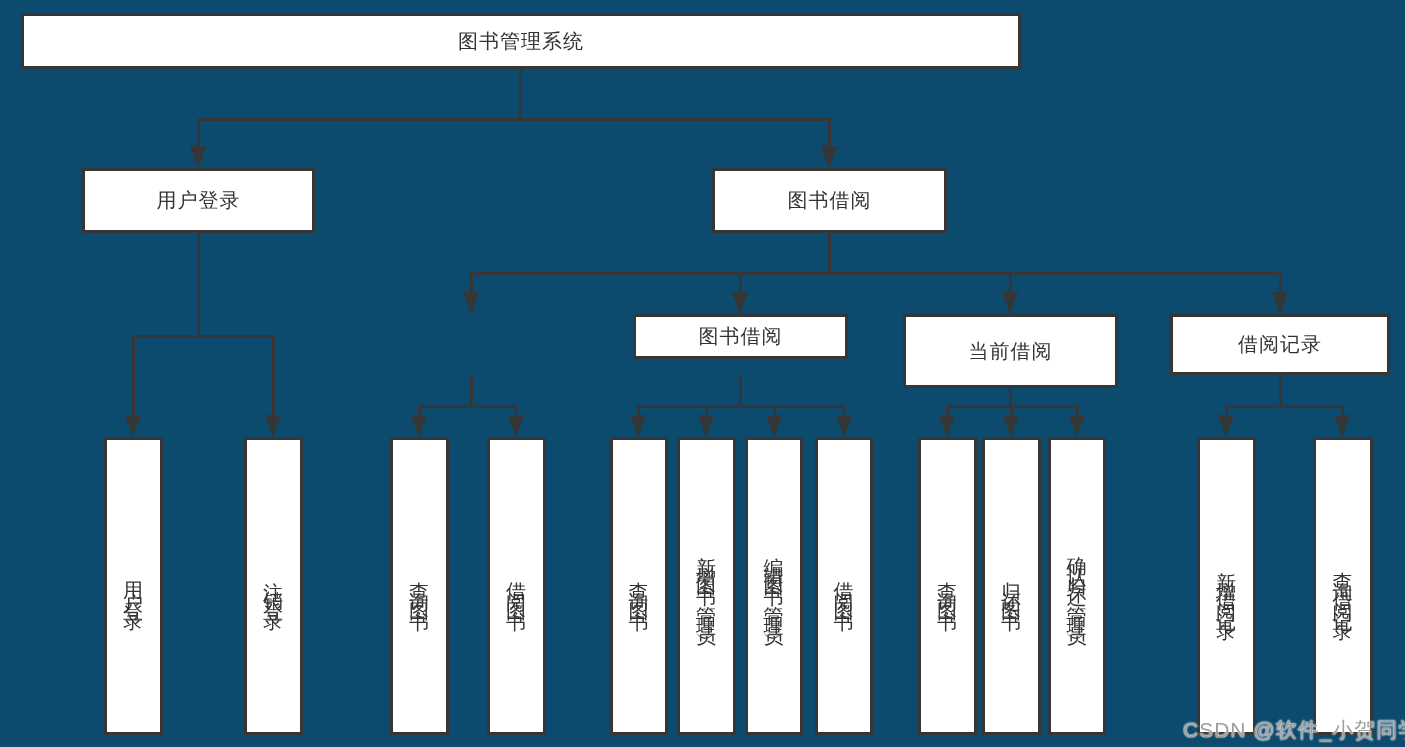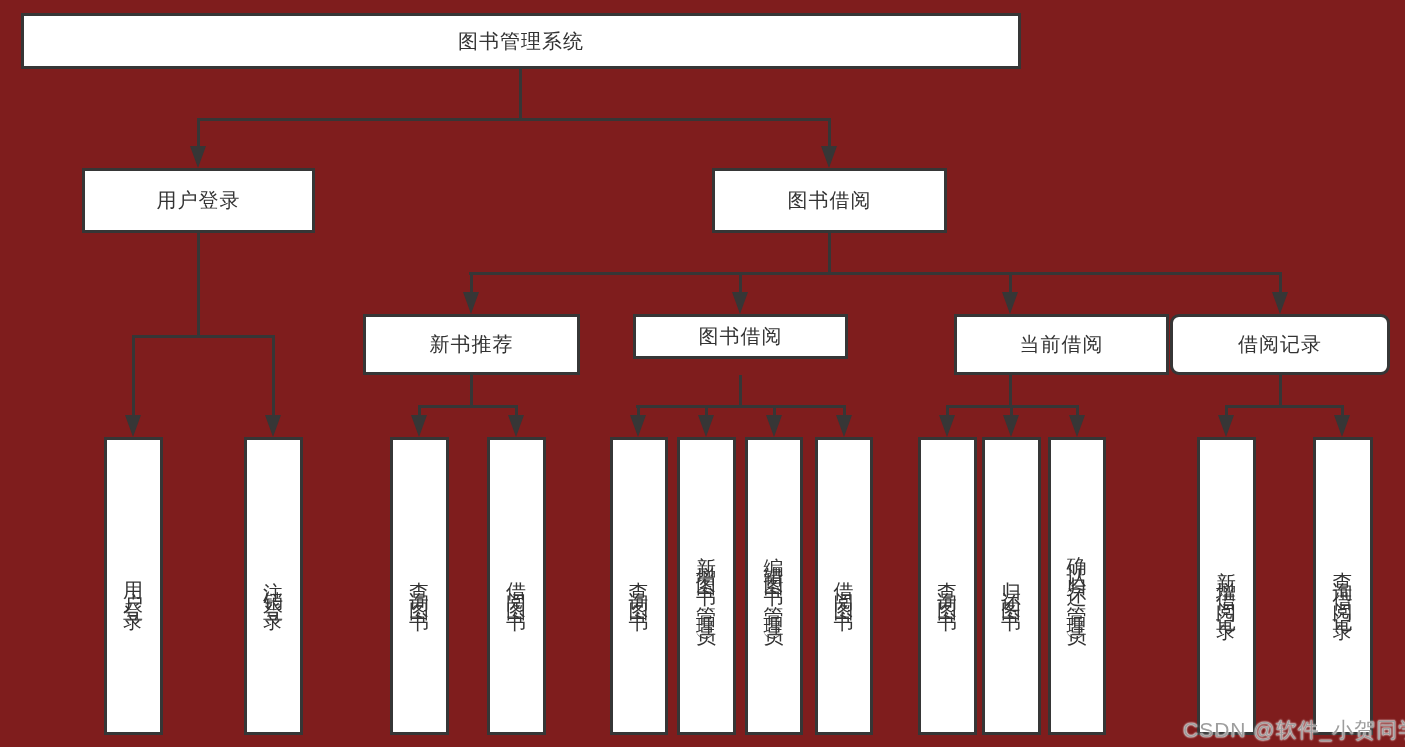--- a/index.html
+++ b/index.html
@@ -5,21 +5,21 @@
   html, body {
     margin: 0;
     padding: 0;
     background: #ffffff;
     font-family: "Liberation Sans", "DejaVu Sans", sans-serif;
   }
   .canvas {
     position: relative;
     width: 1405px;
     height: 747px;
-    background: #7f1d1d;
+    background: #0c4a6e;
     overflow: hidden;
   }
   .box {
     position: absolute;
     box-sizing: border-box;
     border: 3px solid #363636;
     background: #ffffff;
     display: flex;
     align-items: center;
     justify-content: center;
@@ -120,24 +120,23 @@
   <div class="line" style="left:1225px; top:405px; width:3px; height:14px;"></div>
   <div class="arrow" style="left:1218px; top:415px;"></div>
   <div class="line" style="left:1341px; top:405px; width:3px; height:14px;"></div>
   <div class="arrow" style="left:1334px; top:415px;"></div>
 
   <div class="box" style="left:21px; top:13px; width:1000px; height:56px;">图书管理系统</div>
 
   <div class="box" style="left:82px; top:168px; width:233px; height:65px;">用户登录</div>
   <div class="box" style="left:712px; top:168px; width:235px; height:65px;">图书借阅</div>
 
-  <div class="box" style="left:363px; top:314px; width:217px; height:61px;">新书推荐</div>
   <div class="box" style="left:633px; top:314px; width:215px; height:45px;">图书借阅</div>
-  <div class="box" style="left:954px; top:314px; width:215px; height:61px;">当前借阅</div>
-  <div class="box" style="left:1170px; top:314px; width:220px; height:61px;border-radius:9px;">借阅记录</div>
+  <div class="box" style="left:903px; top:314px; width:215px; height:74px;">当前借阅</div>
+  <div class="box" style="left:1170px; top:314px; width:220px; height:61px;">借阅记录</div>
 
   <div class="box leaf" style="left:104px; top:437px; width:59px; height:298px;">
     <span class="vt">用户登录</span>
   </div>
   <div class="box leaf" style="left:244px; top:437px; width:59px; height:298px;">
     <span class="vt">注销登录</span>
   </div>
 
   <div class="box leaf" style="left:390px; top:437px; width:59px; height:298px;">
     <span class="vt">查询图书</span>

